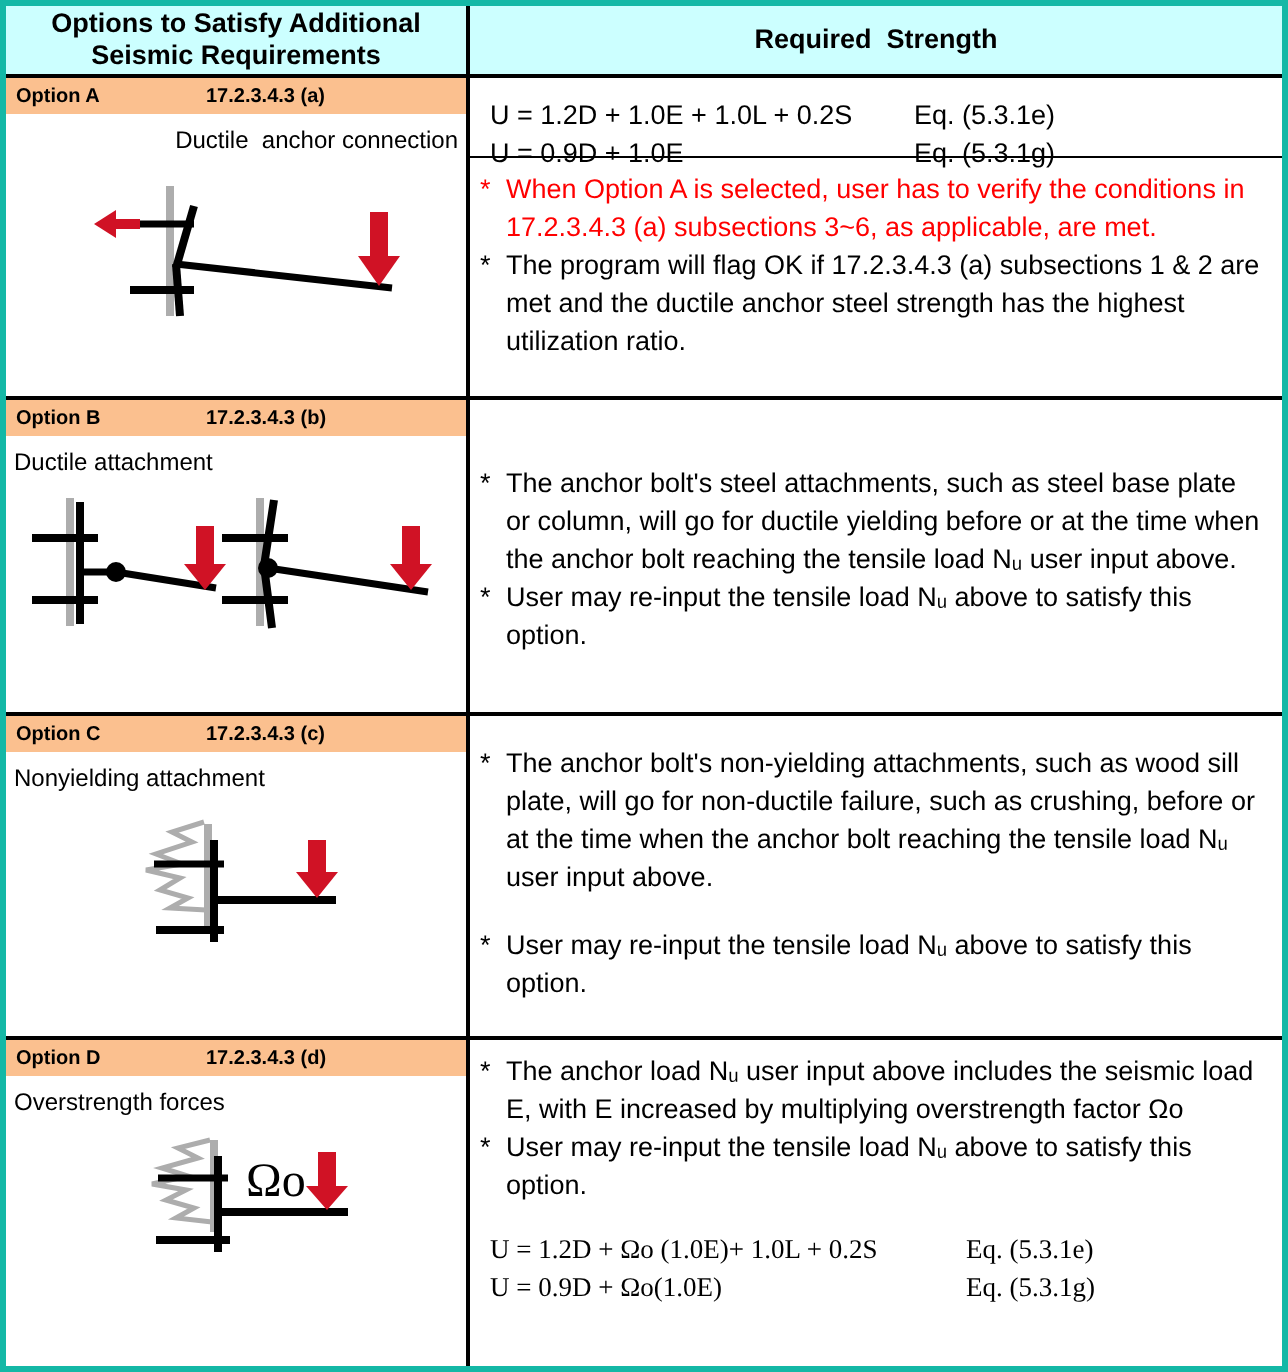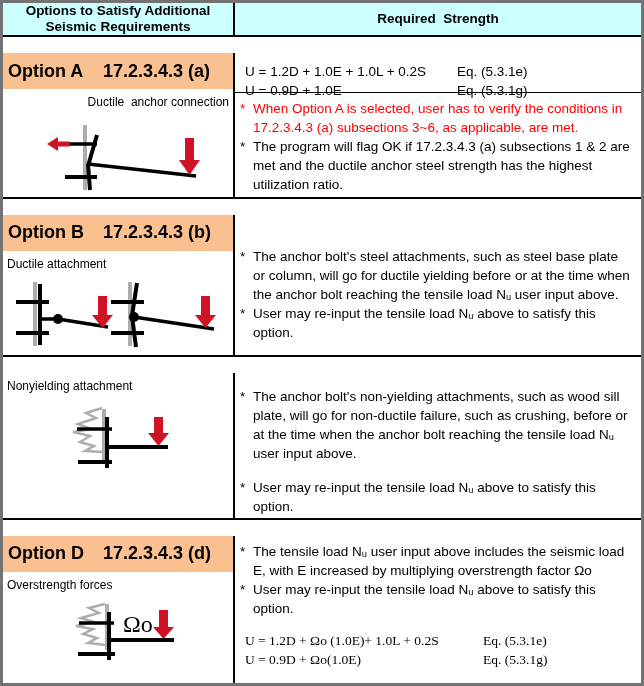--- a/index.html
+++ b/index.html
@@ -1,29 +1,29 @@
 <!DOCTYPE html>
 <html><head>
 <meta charset="utf-8">
 <style>
   html,body{margin:0;padding:0;background:#fff;}
   body{width:644px;height:686px;font-family:"Liberation Sans",sans-serif;color:#000;}
-  .table{width:644px;height:686px;border:3px solid #737373;box-sizing:border-box;display:flex;flex-direction:column;background:#fff;gap:16px;}
+  .table{width:644px;height:686px;border:3px solid #14b8a6;box-sizing:border-box;display:flex;flex-direction:column;background:#fff;}
   .row{display:flex;border-bottom:2px solid #000;box-sizing:border-box;}
   .row-header{height:36px;}
   .row-a{height:161px;}
   .row-b{height:158px;}
   .row-c{height:162px;}
   .row-d{height:163px;border-bottom:none;}
   .cell-left{width:232px;border-right:2px solid #000;box-sizing:border-box;overflow:hidden;}
   .cell-right{flex:1;overflow:hidden;}
   .hdr{background:#CCFFFF;display:flex;align-items:center;justify-content:center;text-align:center;font-weight:bold;font-size:13.5px;line-height:16px;}
   .hdr-left{padding:0 12px;}
   .prewrap{white-space:pre-wrap;text-align:right;}
-  .band{height:36px;background:#FBC08F;display:flex;align-items:center;font-weight:bold;font-size:18px;padding-left:5px;box-sizing:border-box;}
+  .band{height:18px;background:#FBC08F;display:flex;align-items:center;font-weight:bold;font-size:10px;padding-left:5px;box-sizing:border-box;}
   .band .opt-name{width:95px;flex:none;}
   .label{font-size:12px;padding:5px 4px 0 4px;line-height:17px;}
   .eq-block{padding:9px 0 0 10px;font-size:13.5px;}
   .eq-block-a{height:40px;box-sizing:border-box;border-bottom:1px solid #000;}
   .eq-row{display:flex;line-height:19px;}
   .eq-a .formula{width:212px;flex:none;}
   .eq-d .formula{width:238px;flex:none;}
   .notes{padding:6px 8px 0 5px;}
   .notes-b{padding-top:32px;}
   .notes-c{padding-top:14px;}
@@ -144,20 +144,24 @@
         <div class="note">
           <span class="marker">*</span>
           <span class="ntext">User may re-input the tensile load Nᵤ above to satisfy this option.</span>
         </div>
       </div>
     </div>
   </div>
 
   <div class="row row-c">
     <div class="cell-left">
+      <div class="band">
+        <span class="opt-name">Option C</span>
+        <span>17.2.3.4.3 (c)</span>
+      </div>
       <div class="label">Nonyielding attachment</div>
       <svg class="diag diag-c" width="130" height="70" viewBox="0 0 130 70">
         <polyline points="42,4 26,9 36,14 18,20 31,25 13,28 30,32 20,38 34,42 25,47 43,48" fill="none" stroke="#ADADAD" stroke-width="2.5"></polyline>
         <line x1="44" y1="5" x2="44" y2="58" stroke="#ADADAD" stroke-width="4"></line>
         <line x1="47" y1="13" x2="47" y2="64" stroke="#000" stroke-width="4"></line>
         <line x1="17" y1="25" x2="52" y2="25" stroke="#000" stroke-width="3.5"></line>
         <line x1="47" y1="43" x2="108" y2="43" stroke="#000" stroke-width="4"></line>
         <g>
           <rect x="94" y="13" width="9" height="18" fill="#D01225"></rect>
           <polygon points="88,29 109,29 98.5,42" fill="#D01225"></polygon>
@@ -197,21 +201,21 @@
           <rect x="97" y="8" width="9" height="18" fill="#D01225"></rect>
           <polygon points="91,25 112,25 101.5,37" fill="#D01225"></polygon>
         </g>
         <line x1="16" y1="52" x2="53" y2="52" stroke="#000" stroke-width="4"></line>
       </svg>
     </div>
     <div class="cell-right">
       <div class="notes notes-d">
         <div class="note">
           <span class="marker">*</span>
-          <span class="ntext">The tensile load Nᵤ user input above includes the seismic load E, with E increased by multiplying overstrength factor Ωo</span>
+          <span class="ntext">The anchor load Nᵤ user input above includes the seismic load E, with E increased by multiplying overstrength factor Ωo</span>
         </div>
         <div class="note">
           <span class="marker">*</span>
           <span class="ntext">User may re-input the tensile load Nᵤ above to satisfy this option.</span>
         </div>
       </div>
       <div class="eq-block eq-block-d">
         <div class="eq-row eq-d">
           <span class="formula">U = 1.2D + Ωo (1.0E)+ 1.0L + 0.2S</span>
           <span>Eq. (5.3.1e)</span>

